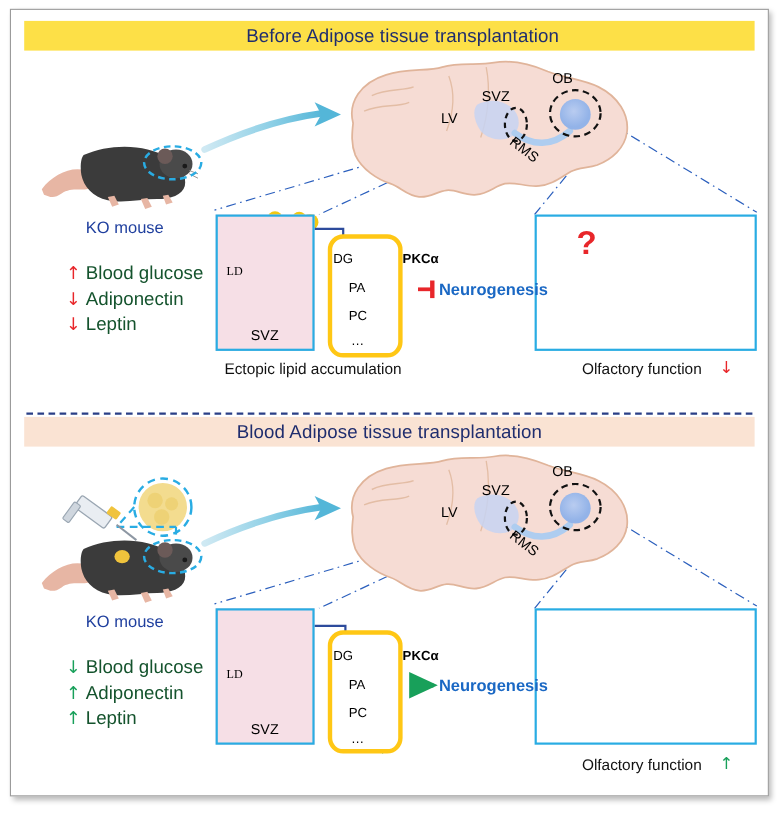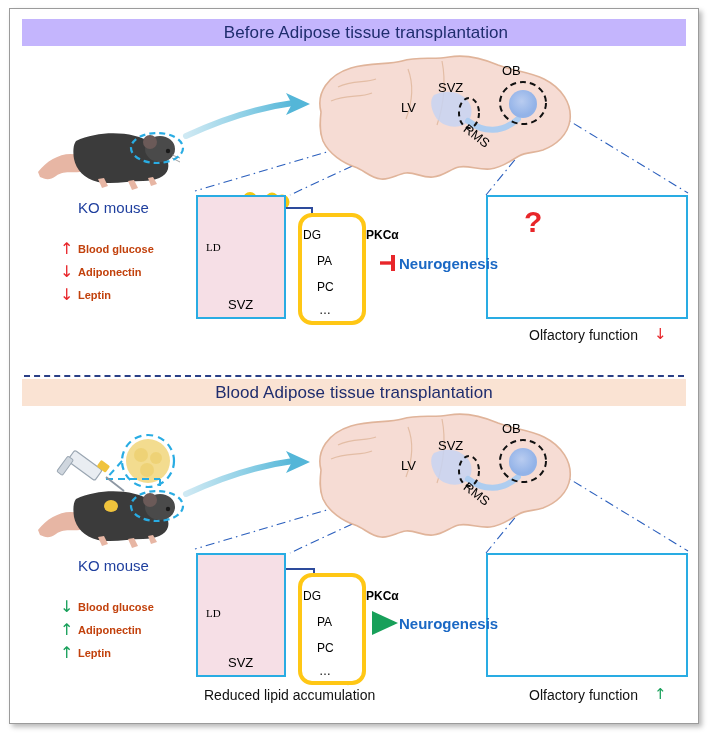--- a/index.html
+++ b/index.html
@@ -30,21 +30,21 @@
 
   .divider{
     position:absolute;left:14px;top:366px;width:660px;height:0;
     border-top:2.5px dashed #2a3f86;
   }
 
   
   .lbl{position:absolute;white-space:nowrap;}
   .ko-label{color:#1f3f9e;font-size:15px;}
   .caption{color:#111;font-size:14px;}
-  .marker-text{color:#c2410c;font-size:11px;font-weight:bold;}
+  .marker-text{color:#14532d;font-size:17px;}
   .brain-lbl{color:#000;font-size:13px;font-family:"Liberation Sans",sans-serif;}
   .neuro-label{color:#1a68c4;font-size:15px;font-weight:bold;}
   .small-lbl{color:#000;font-size:11px;font-family:"Liberation Serif",serif;}
   .panel-lbl{color:#000;font-size:13px;}
 
   
   .arr{font-size:16px;line-height:1;font-family:"DejaVu Sans",sans-serif;}
   .arr-red{color:#e8262a;}
   .arr-green{color:#18a05a;}
 
@@ -56,21 +56,21 @@
   svg{display:block;overflow:visible;}
   .svg-layer{position:absolute;left:0;top:0;width:690px;height:716px;pointer-events:none;}
 </style>
 </head>
 <body>
 
 <div id="figure">
  <div class="frame">
 
   <div class="panel" id="panel-before">
-    <div class="panel-header" id="header-before" style="background: #c4b5fd; padding-left: 24px;">Before Adipose tissue transplantation</div>
+    <div class="panel-header" id="header-before" style="background: #fde047; padding-left: 24px;">Before Adipose tissue transplantation</div>
   </div>
 
   <div class="panel" id="panel-after">
     <div class="panel-header" id="header-after" style="background: rgb(250, 227, 211);">Blood Adipose tissue transplantation</div>
   </div>
 
   <div class="divider"></div>
 
   <svg class="svg-layer" viewBox="0 0 690 716">
     <defs>
@@ -358,20 +358,21 @@
     </div>
   </div>
 
   <div class="lbl brain-lbl" style="left:391px;top:91px;">LV</div>
   <div class="lbl brain-lbl" style="left:428px;top:71px;">SVZ</div>
   <div class="lbl brain-lbl" style="left:492px;top:54px;">OB</div>
   <div class="lbl brain-lbl" style="left:460px;top:112px;transform:rotate(38deg);transform-origin:left top;">RMS</div>
 
   <div class="lbl small-lbl" style="left:196px;top:232px;">LD</div>
   <div class="lbl panel-lbl" style="left:218px;top:288px;">SVZ</div>
+  <div class="lbl caption" style="left:194px;top:318px;">Ectopic lipid accumulation</div>
 
   <div class="lbl" style="left:293px;top:219px;font-size:12px;color:#000;">DG</div>
   <div class="lbl" style="left:356px;top:219px;font-size:12px;color:#000;font-weight:bold;">PKCα</div>
   <div class="lbl" style="left:307px;top:245px;font-size:12px;color:#000;">PA</div>
   <div class="lbl" style="left:307px;top:271px;font-size:12px;color:#000;">PC</div>
   <div class="lbl" style="left:309px;top:294px;font-size:12px;color:#000;">…</div>
   <div class="lbl neuro-label" style="left:389px;top:246px;">Neurogenesis</div>
 
   <div class="lbl" style="left:514px;top:196px;font-size:30px;font-weight:bold;color:#e8262a;">?</div>
   <div class="lbl caption" style="left:519px;top:318px;">Olfactory function</div>
@@ -398,21 +399,20 @@
     </div>
   </div>
 
   <div class="lbl brain-lbl" style="left:391px;top:449px;">LV</div>
   <div class="lbl brain-lbl" style="left:428px;top:429px;">SVZ</div>
   <div class="lbl brain-lbl" style="left:492px;top:412px;">OB</div>
   <div class="lbl brain-lbl" style="left:460px;top:470px;transform:rotate(38deg);transform-origin:left top;">RMS</div>
 
   <div class="lbl small-lbl" style="left:196px;top:598px;">LD</div>
   <div class="lbl panel-lbl" style="left:218px;top:646px;">SVZ</div>
-  <div class="lbl caption" style="left:194px;top:678px;">Reduced lipid accumulation</div>
 
   <div class="lbl" style="left:293px;top:580px;font-size:12px;color:#000;">DG</div>
   <div class="lbl" style="left:356px;top:580px;font-size:12px;color:#000;font-weight:bold;">PKCα</div>
   <div class="lbl" style="left:307px;top:606px;font-size:12px;color:#000;">PA</div>
   <div class="lbl" style="left:307px;top:632px;font-size:12px;color:#000;">PC</div>
   <div class="lbl" style="left:309px;top:655px;font-size:12px;color:#000;">…</div>
   <div class="lbl neuro-label" style="left:389px;top:606px;">Neurogenesis</div>
 
   <div class="lbl caption" style="left:519px;top:678px;">Olfactory function</div>
   <div class="lbl arr arr-green" style="left:644px;top:678px;font-size:15px;">↑</div>

